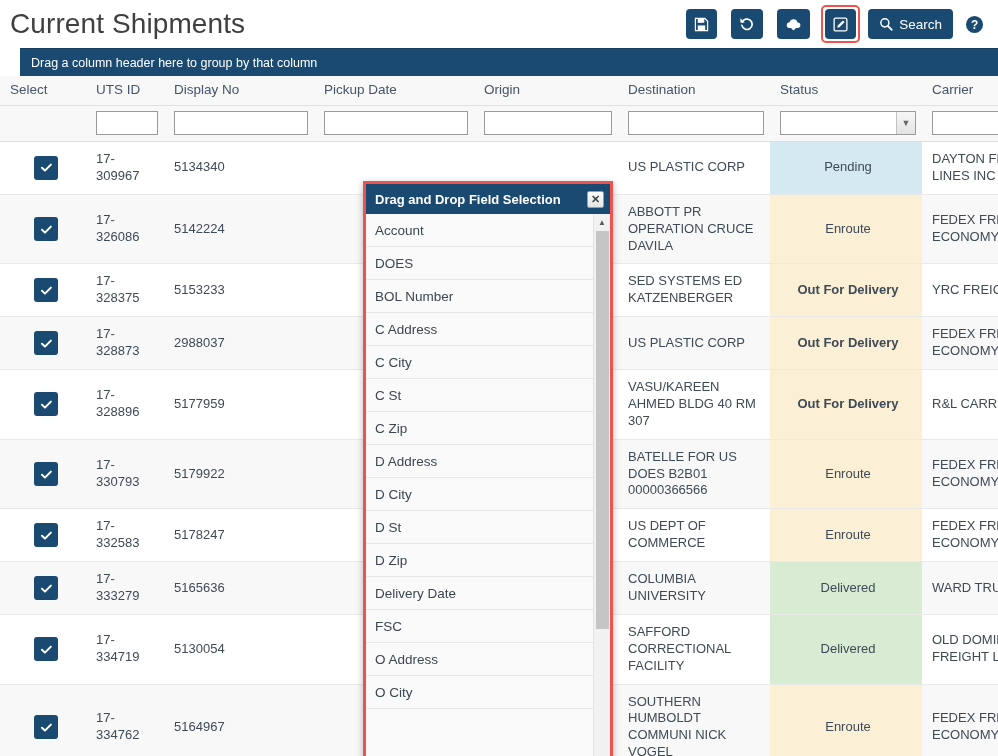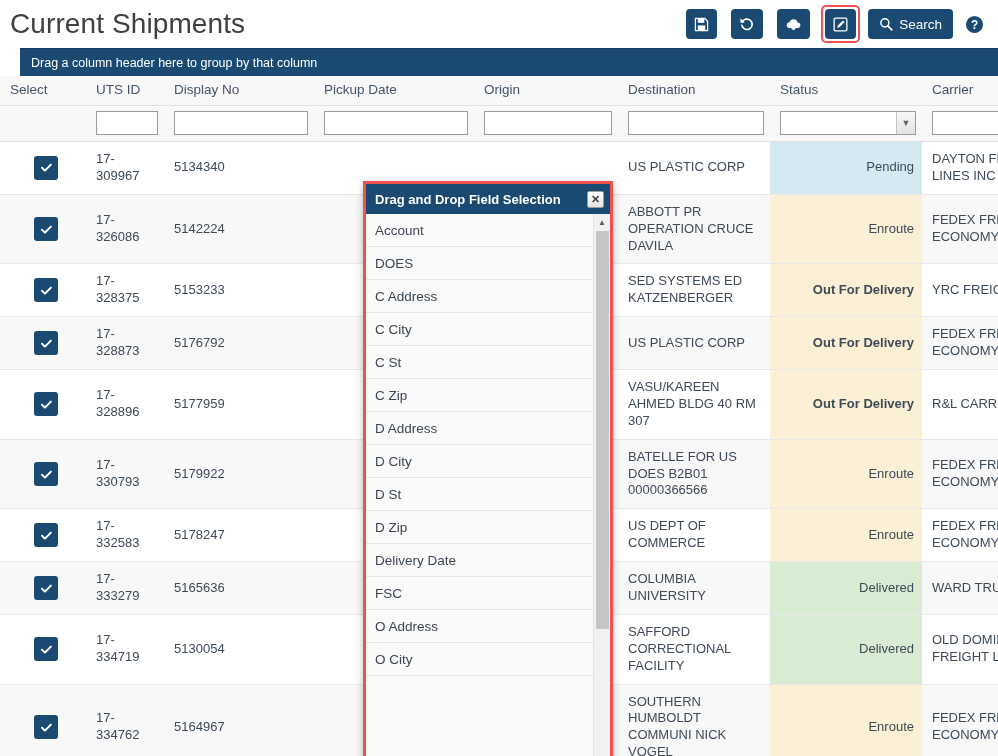--- a/index.html
+++ b/index.html
@@ -140,21 +140,21 @@
     width: 24px; height: 24px;
     background: #1a4a72;
     border-radius: 3px;
     display: inline-flex;
     align-items: center;
     justify-content: center;
     cursor: pointer;
   }
   .chk svg { display:block; }
 
-  td.status { text-align: right; padding-left: 12px !important; margin-top: 36px; }
+  td.status { text-align: center; padding-left: 12px !important; margin-top: 36px; }
   .st-pending   { background: #d4e9f2 !important; color: #33697f; }
   .st-enroute   { background: #fbf0d6 !important; color: #7d6a3a; }
   .st-outfor    { background: #fbf0d6 !important; color: #7d6a3a; font-weight: bold; }
   .st-delivered { background: #d8ecd4 !important; color: #4b7147; }
 
   .col-select  { width: 86px; }
   .col-uts     { width: 78px; }
   .col-display { width: 150px; }
   .col-pickup  { width: 160px; }
   .col-origin  { width: 144px; }
@@ -418,21 +418,21 @@
           <td class="cell status st-outfor">Out For Delivery</td>
           <td class="cell">YRC FREIGHT</td>
         </tr>
         <tr class="data-row even">
           <td class="cell c-select"><span class="chk">
               <svg width="13" height="13" viewBox="0 0 16 16">
                 <path d="M2.4 8.3 6.1 11.9 13.4 4.4" stroke="#ffffff" stroke-width="2.4" fill="none" stroke-linecap="round" stroke-linejoin="round"></path>
               </svg>
             </span></td>
           <td class="cell">17-328873</td>
-          <td class="cell">5176792</td>
+          <td class="cell">2988037</td>
           <td class="cell"></td>
           <td class="cell"></td>
           <td class="cell">US PLASTIC CORP</td>
           <td class="cell status st-outfor">Out For Delivery</td>
           <td class="cell">FEDEX FREIGHT ECONOMY</td>
         </tr>
         <tr class="data-row odd">
           <td class="cell c-select"><span class="chk">
               <svg width="13" height="13" viewBox="0 0 16 16">
                 <path d="M2.4 8.3 6.1 11.9 13.4 4.4" stroke="#ffffff" stroke-width="2.4" fill="none" stroke-linecap="round" stroke-linejoin="round"></path>
@@ -521,20 +521,21 @@
 
   <div class="modal">
     <div class="modal-head">
       <span>Drag and Drop Field Selection</span>
       <span class="modal-close">✕</span>
     </div>
     <div class="modal-body">
       <ul class="field-list" id="field-list">
           <li>Account</li>
           <li>DOES</li>
+          <li>BOL Number</li>
           <li>C Address</li>
           <li>C City</li>
           <li>C St</li>
           <li>C Zip</li>
           <li>D Address</li>
           <li>D City</li>
           <li>D St</li>
           <li>D Zip</li>
           <li>Delivery Date</li>
           <li>FSC</li>

